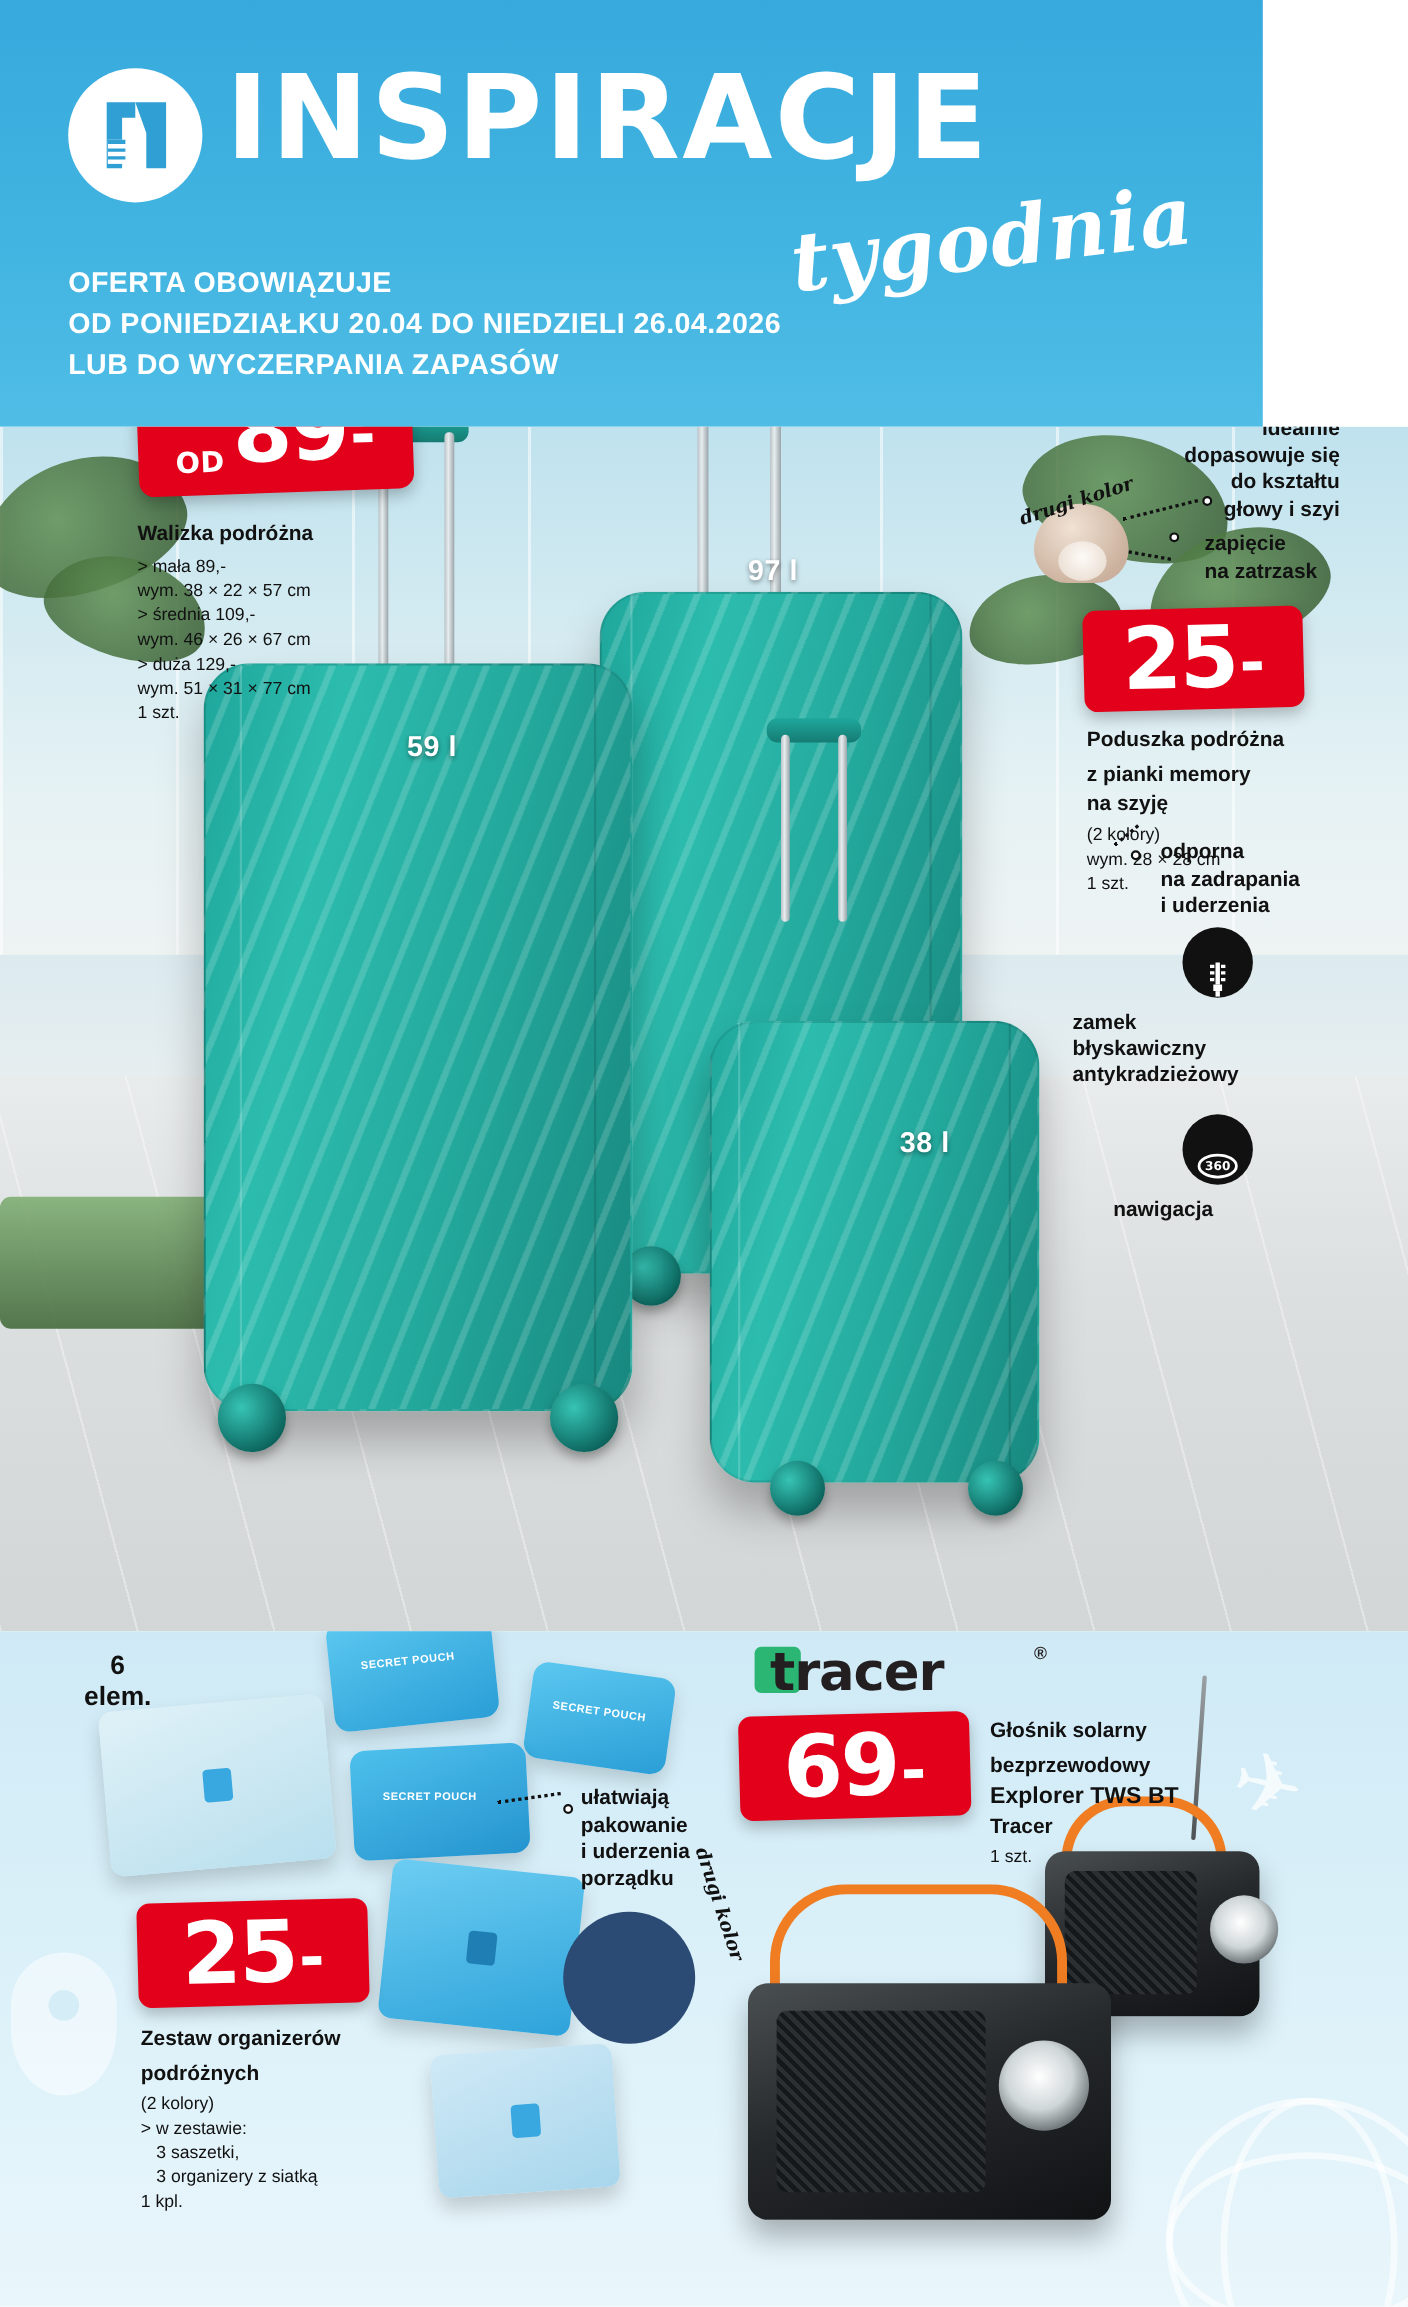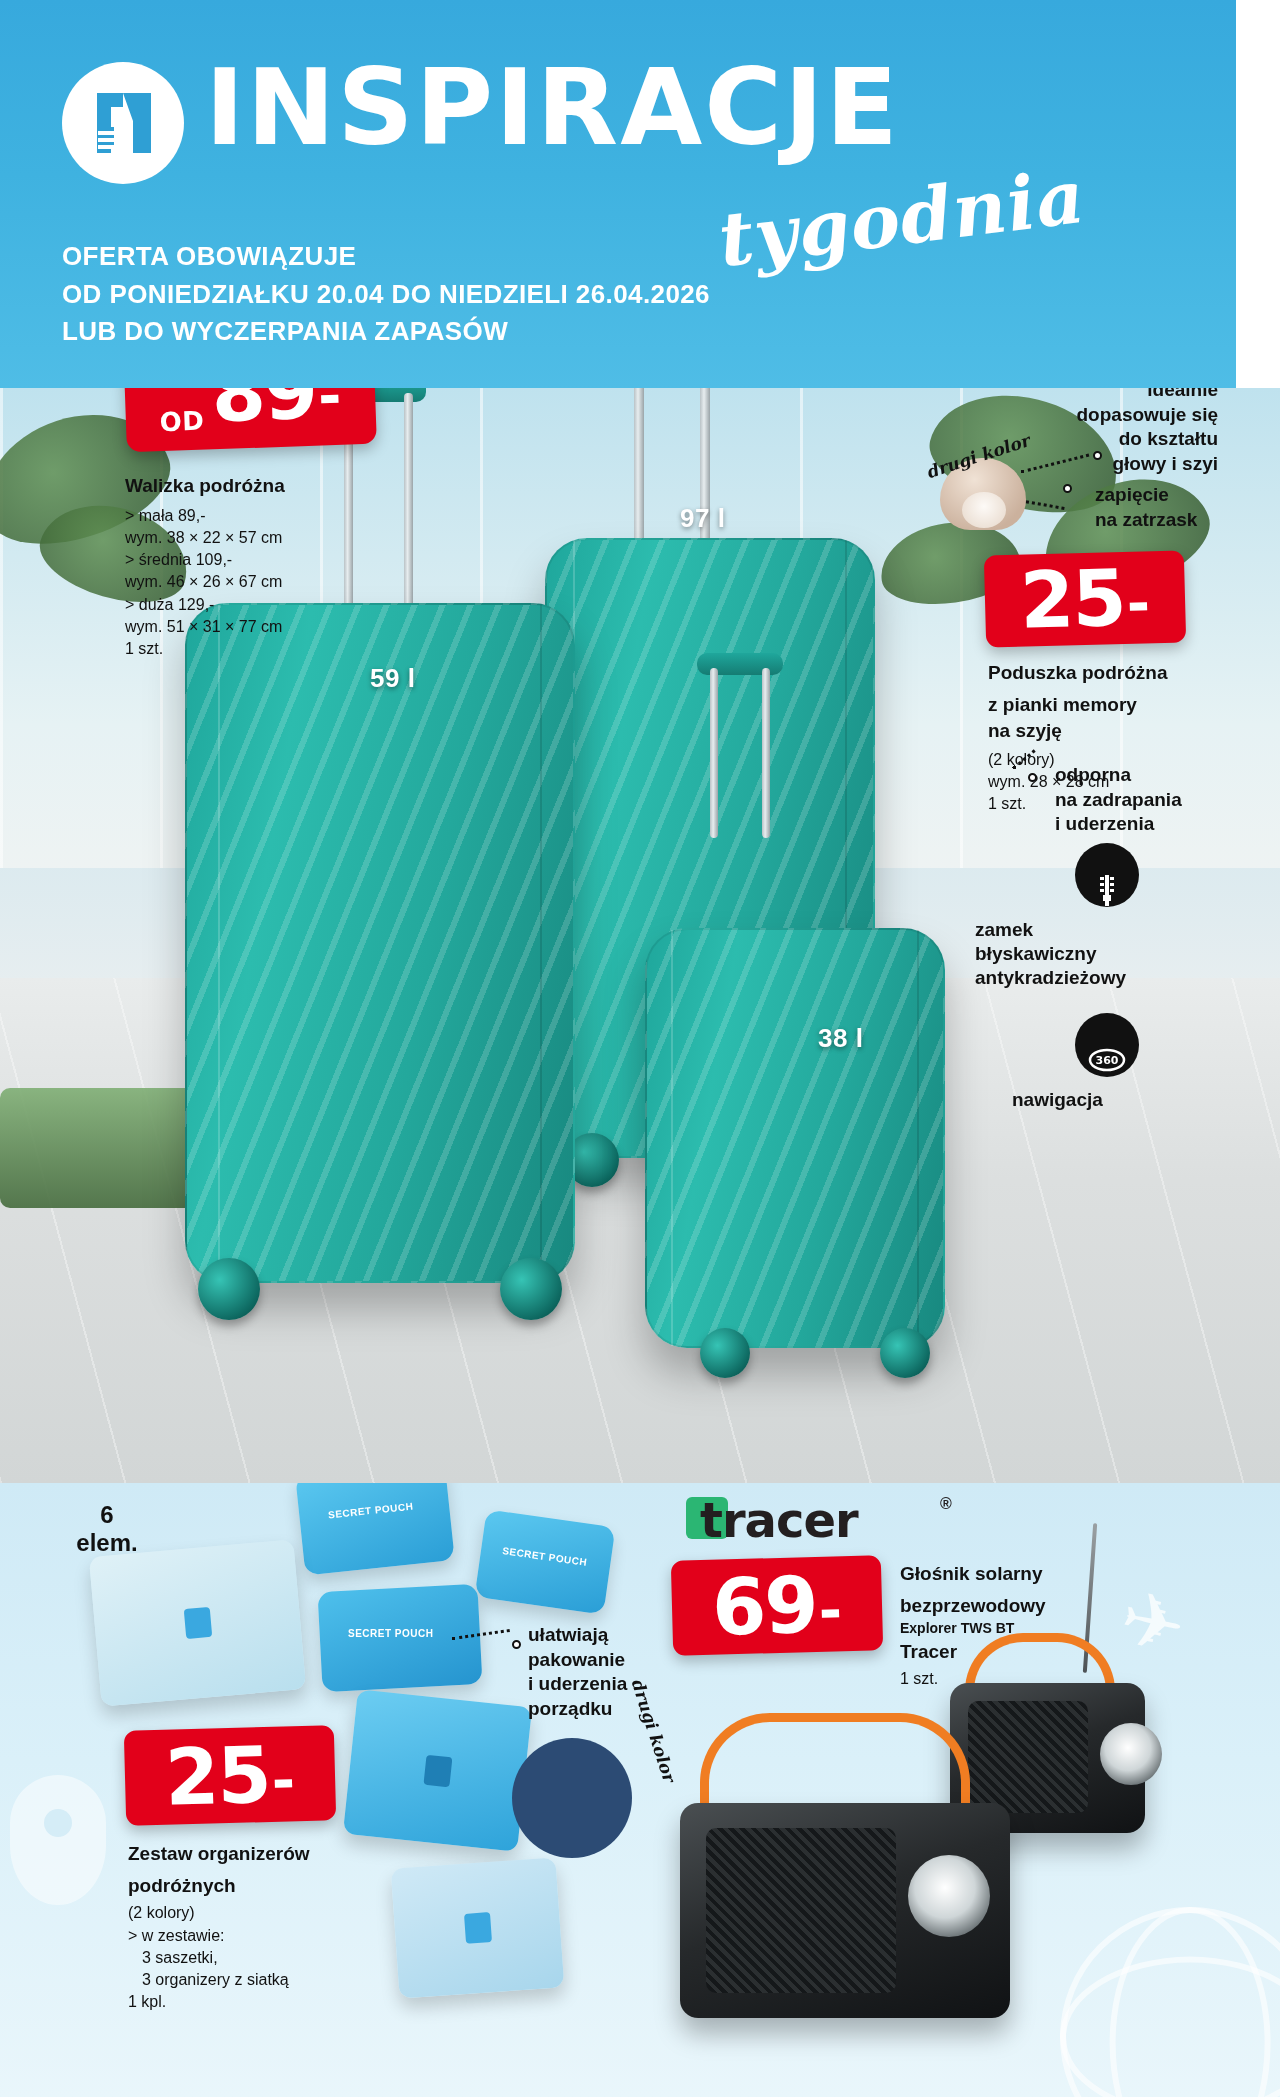--- a/index.html
+++ b/index.html
@@ -14,21 +14,21 @@
     position: relative;
     width: 1280px;
     height: 2097px;
     overflow: hidden;
   }
 
   
   .header {
     position: absolute;
     left: 0; top: 0;
-    width: 1236px; height: 388px;
+    width: 1148px; height: 388px;
     background: linear-gradient(180deg, #37a9dd 0%, #3fb2e0 45%, #4fbde6 100%);
   }
   .header-logo {
     position: absolute;
     left: 62px; top: 62px;
     width: 122px; height: 122px;
     border-radius: 50%;
     background: #ffffff;
     display: flex; align-items: center; justify-content: center;
   }
@@ -600,19 +600,19 @@
     <div class="tracer-logo" style="left:700px;top:9px;">tracer</div>
     <div class="tracer-reg" style="left:940px;top:12px;">®</div>
 
     <div class="price-tag" style="left:672px;top:75px;width:210px;height:95px;border-radius:12px;transform:rotate(-1.5deg);">
       <span class="amount">69</span>
       <span class="cur">-</span>
     </div>
     <div class="prod-desc" style="left:900px;top:78px;width:280px;">
       <span class="name">Głośnik solarny</span>
       <div style="font-weight:bold;font-size:19px;">bezprzewodowy</div>
-      <div style="font-weight:bold;font-size:14px;">Explorer TWS BT</div>
+      <div style="font-weight:bold;font-size:21px;">Explorer TWS BT</div>
       <div style="font-weight:bold;font-size:19px;margin-bottom:3px;">Tracer</div>
       <div>1 szt.</div>
     </div>
   </div>
 
 </div>
 
 </body></html>

